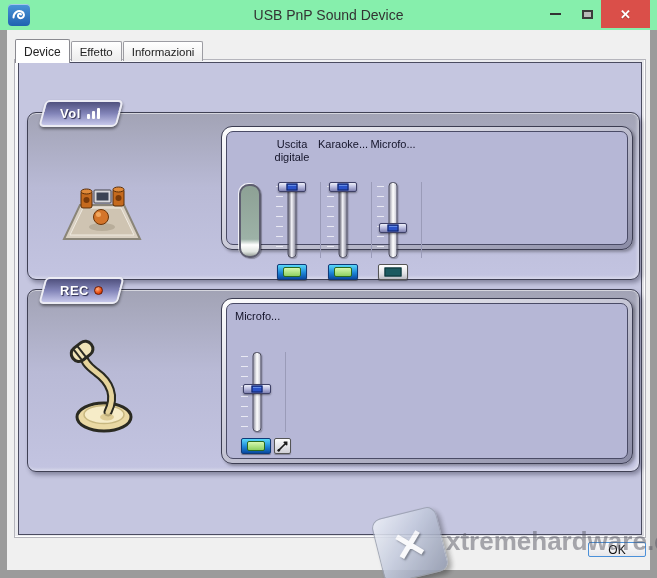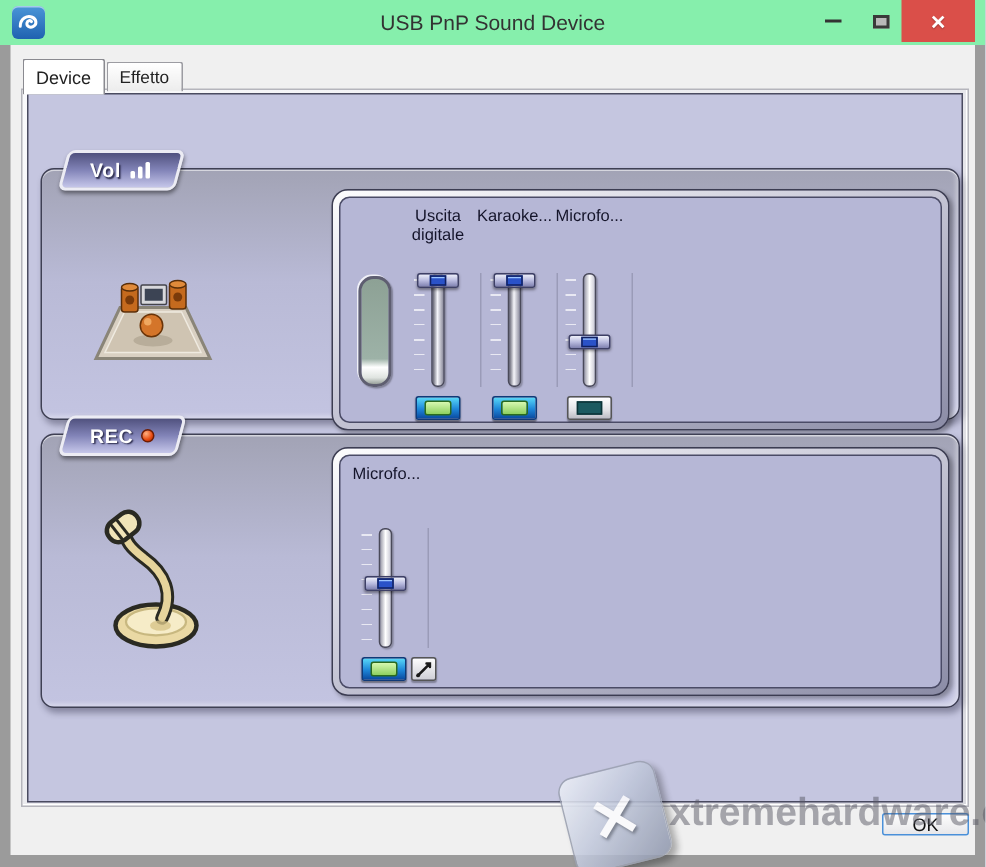--- a/index.html
+++ b/index.html
@@ -54,21 +54,21 @@
   .badge-inner { transform:skewX(15deg); display:flex; align-items:center; gap:5px;
     color:#fff; font-weight:bold; font-size:13px; text-shadow:1px 1px 1px #2a2a4a; letter-spacing:.5px; }
   .rec-dot { width:9px; height:9px; border-radius:50%;
     background:radial-gradient(circle at 35% 30%,#ffb080,#e84a10 60%,#a02800); border:1px solid #701c00; }
   
   .art { position:absolute; left:28px; }
   
   .panel-frame { position:absolute; border-radius:11px; border:1px solid #3c3d52; padding:4px;
     background:linear-gradient(160deg,#fdfdfe 0%,#c9c9d8 45%,#8b8ca6 100%);
     box-shadow:2px 2px 3px rgba(0,0,0,.3); }
-  #vol-panel { left:193px; top:13px; width:412px; height:161px; }
+  #vol-panel { left:193px; top:13px; width:412px; height:124px; }
   #rec-panel { left:193px; top:8px;  width:412px; height:166px; }
   .panel { position:relative; width:100%; height:100%; background:#b6b7d6; border:1px solid #4a4b66; border-radius:7px; }
   .ch-label { position:absolute; font-size:11px; line-height:13px; color:#14142a; }
   
   #vu-meter { position:absolute; left:12px; top:52px; width:22px; height:74px; border-radius:10px;
     border:2px solid #5e5e70;
     background:linear-gradient(180deg,#8da195 0%,#9db2a7 76%,#ffffff 84%,#dfe4e0 94%,#9aa29c 100%);
     box-shadow:-1px -1px 0 rgba(255,255,255,.8), 1px 1px 1px rgba(0,0,0,.3); }
   
   .slider { position:absolute; width:34px; }
@@ -138,20 +138,21 @@
         <span class="box"></span>
       </div>
     <div id="btn-close" class="win-btn">✕</div>
   </div>
 
   <div id="dialog">
 
     <div id="tabs">
       <div class="tab active">Device</div>
       <div class="tab">Effetto</div>
+      <div class="tab">Informazioni</div>
     </div>
 
     <div id="tab-frame">
       <div id="tab-page">
 
         <div id="vol-group" class="groupbox">
           <div class="badge">
             <div class="badge-inner">
               <span>Vol</span>
               <svg width="16" height="13" viewBox="0 0 16 13">

